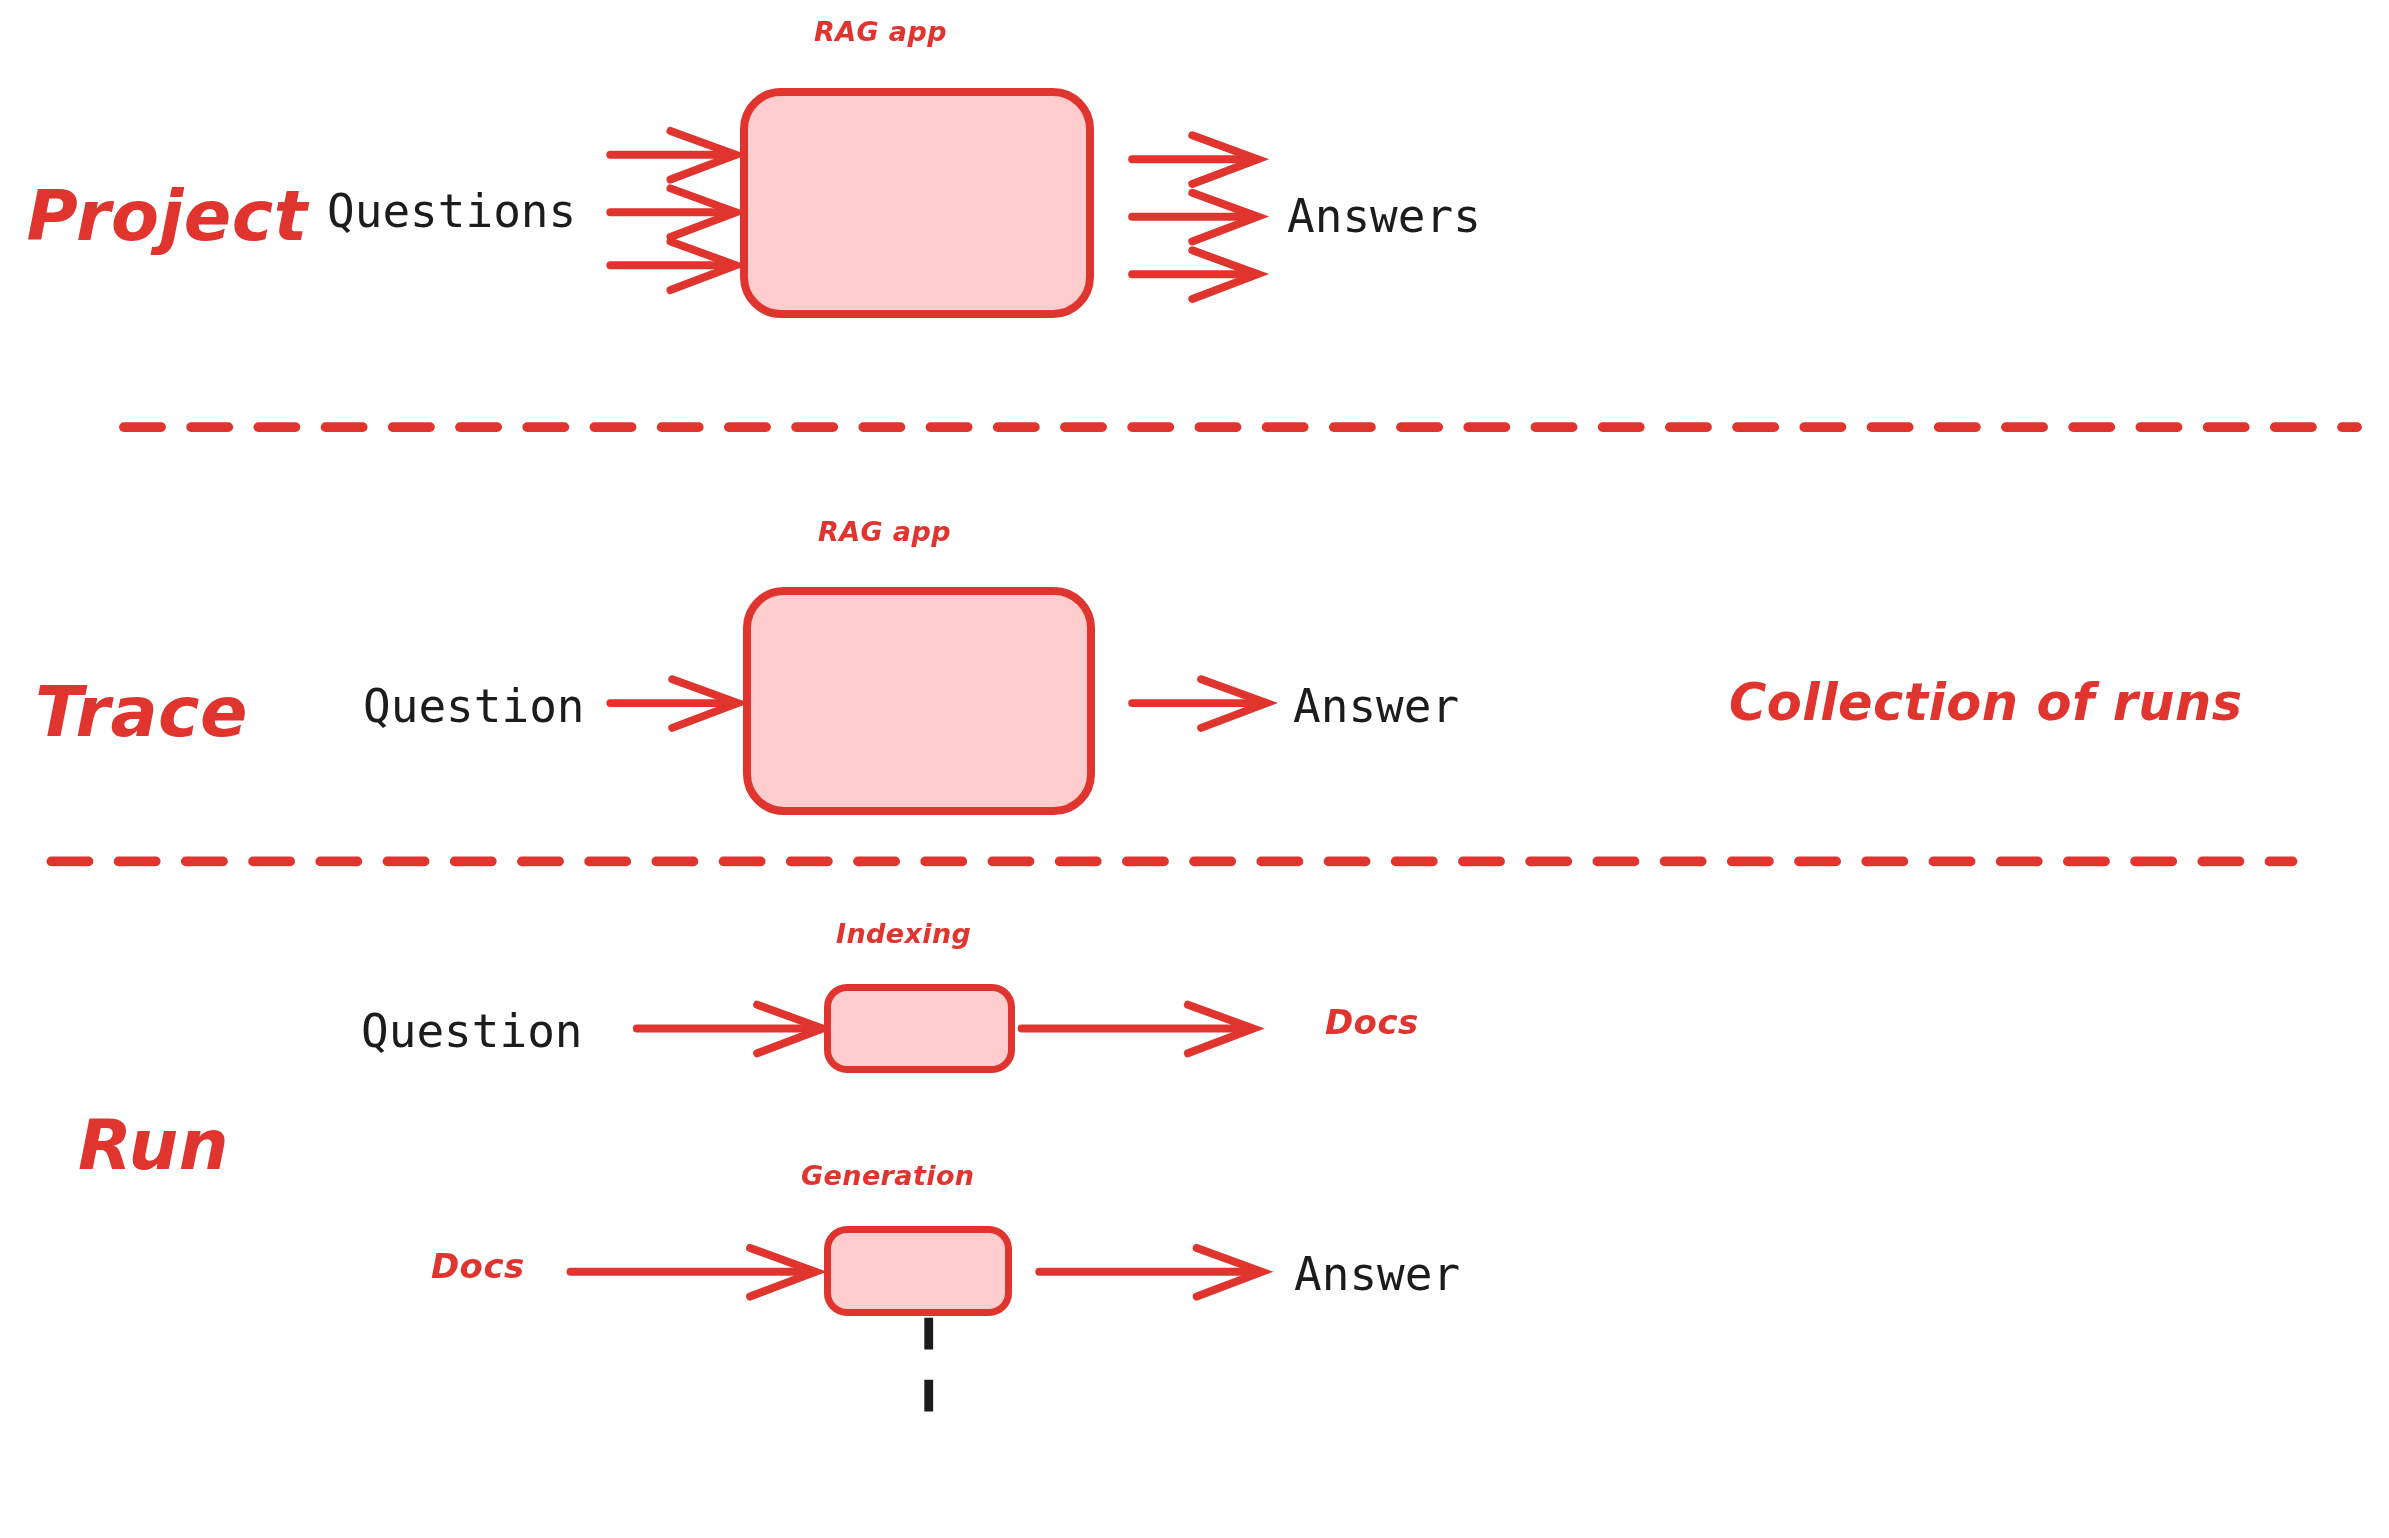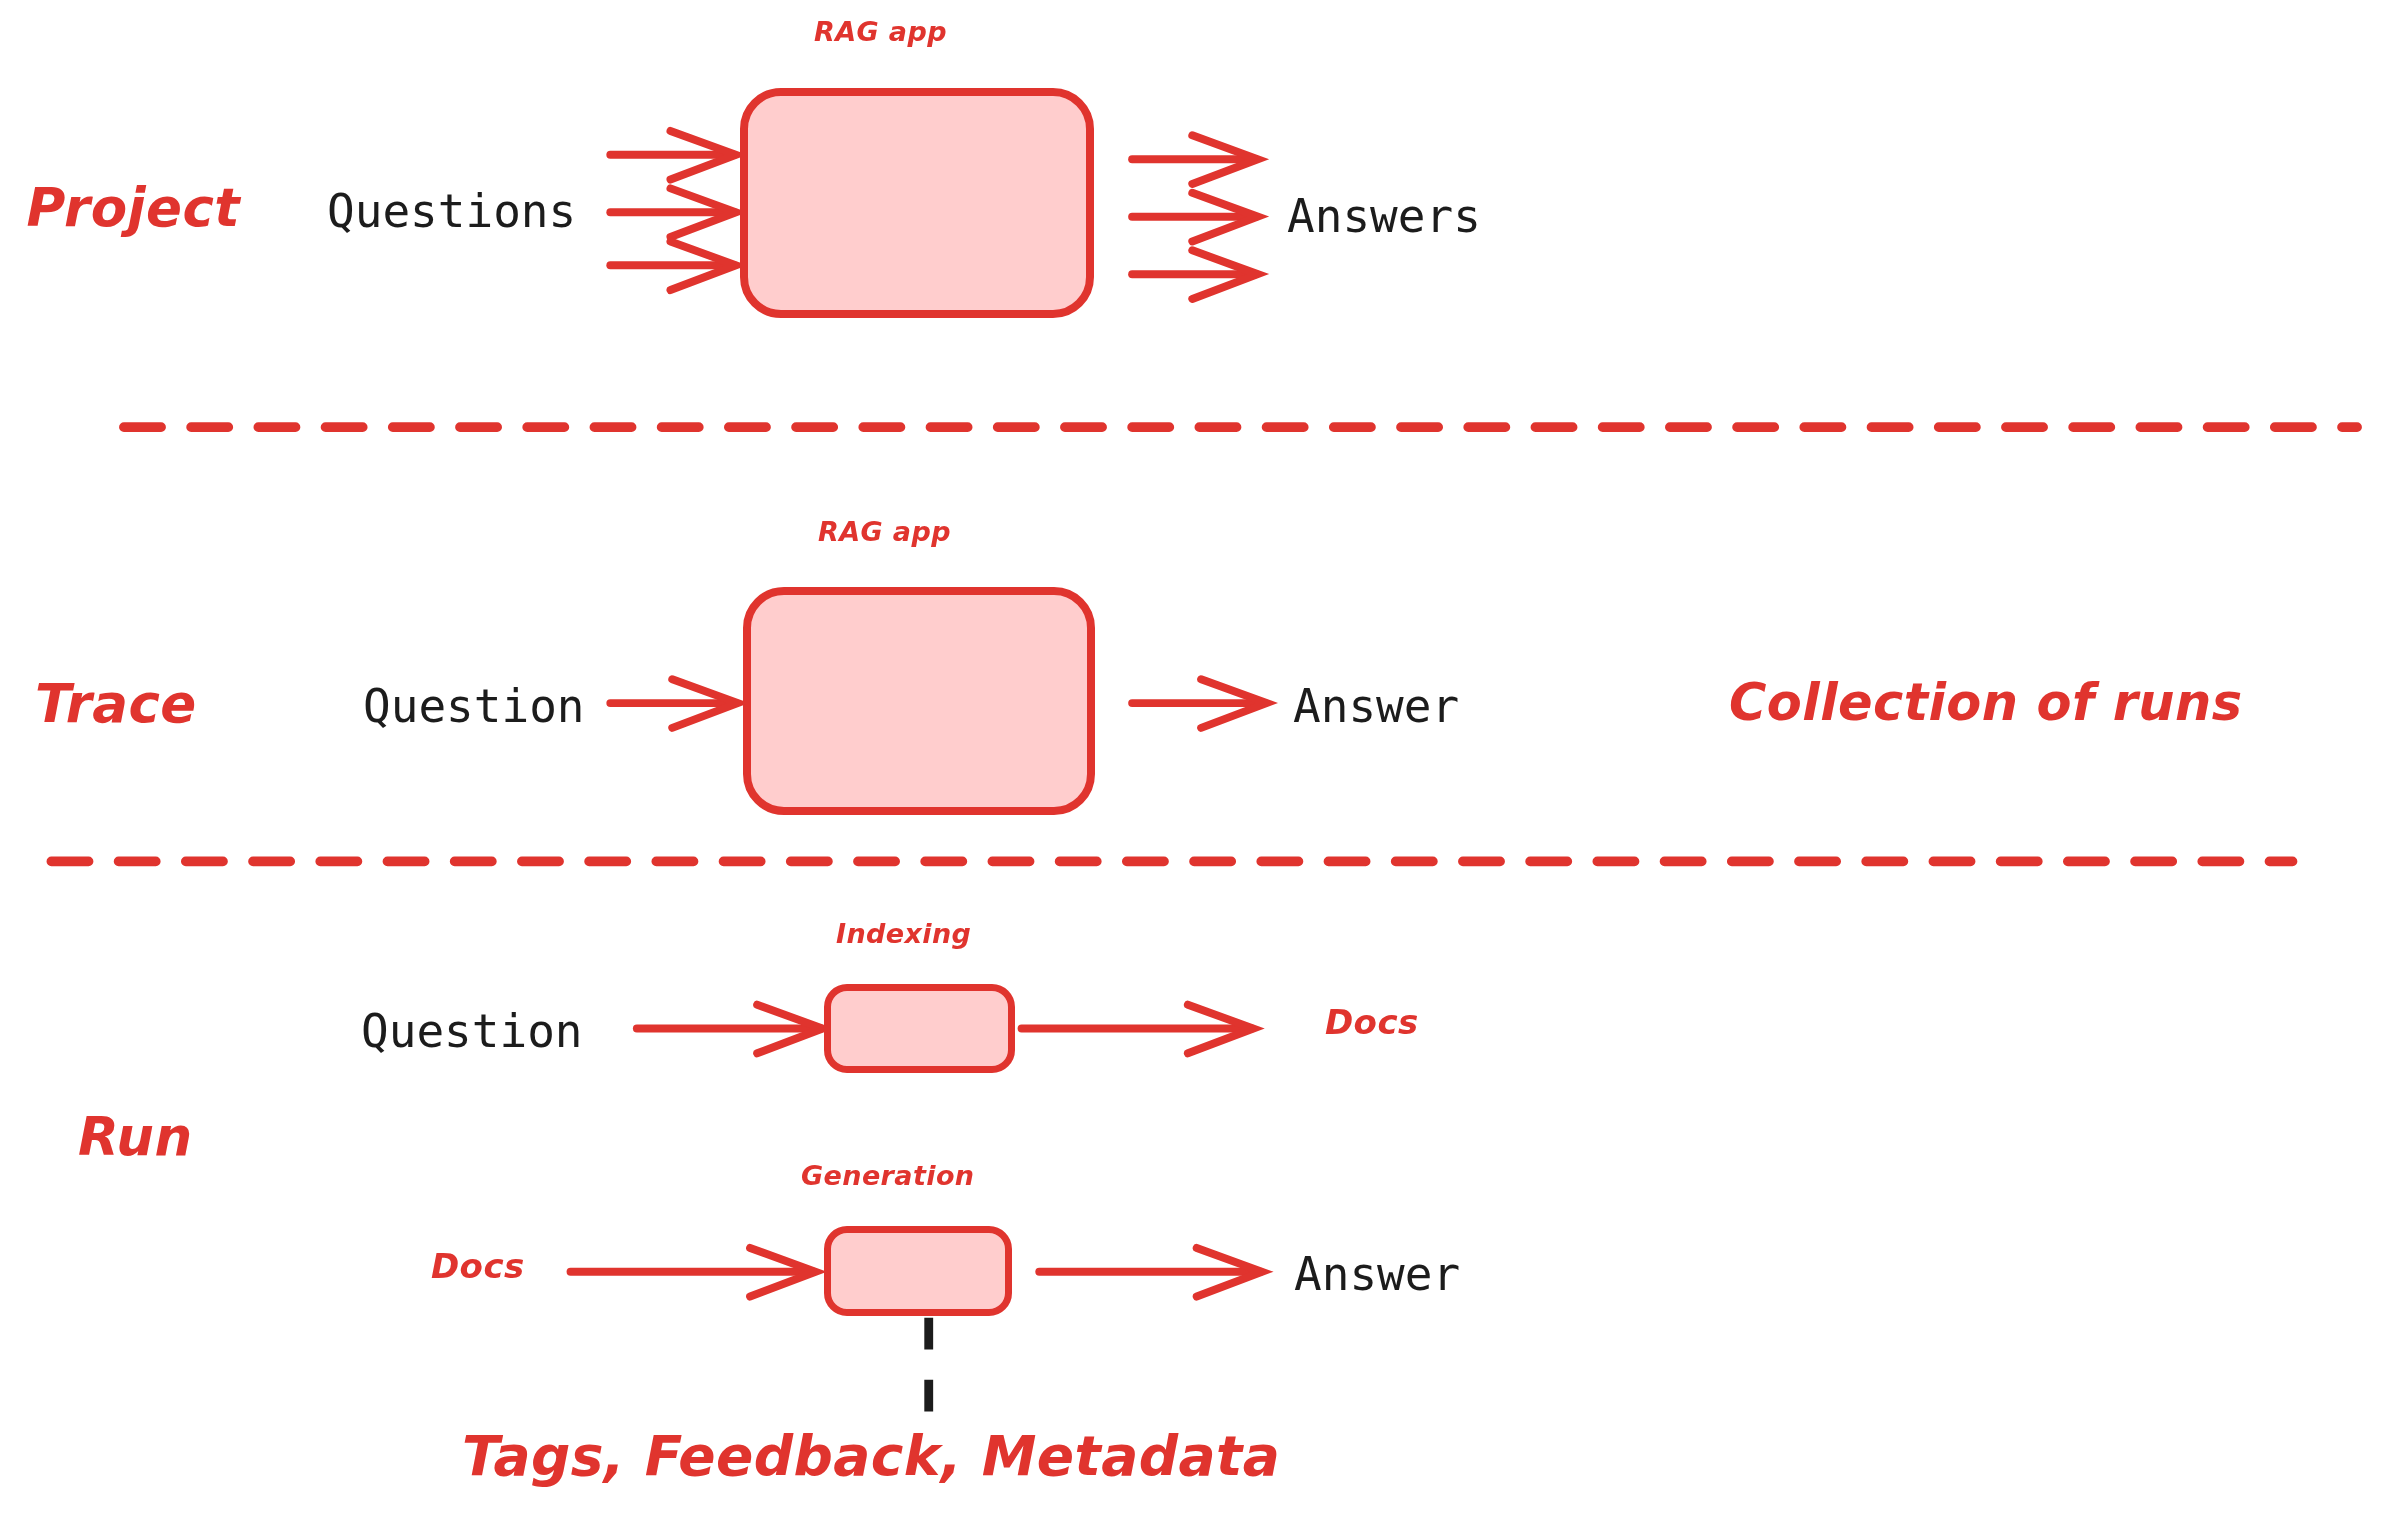--- a/index.html
+++ b/index.html
@@ -28,21 +28,21 @@
     white-space: nowrap;
     line-height: 1;
   }
   .mono {
     color: #1c1c1c;
     font-family: "DejaVu Sans Mono", monospace;
     font-weight: 400;
     white-space: nowrap;
     line-height: 1;
   }
-  .cat-label   { font-size: 53px; }
+  .cat-label   { font-size: 70px; }
   .desc-label  { font-size: 51px; }
   .box-label   { font-size: 27px; }
   .io-mono     { font-size: 46px; }
   .io-hand     { font-size: 34px; }
   .bottom-note { font-size: 55px; }
 
   
   .pbox {
     background: #ffcdcd;
     border: 8px solid #e0342e;
@@ -158,16 +158,15 @@
   <div class="abs hand io-hand" style="left:1325px; top:1005px;">Docs</div>
 
   <div class="abs hand io-hand" style="left:431px; top:1249px;">Docs</div>
 
   <div class="abs hand box-label" style="left:801px; top:1162px;">Generation</div>
 
   <div class="abs pbox small" style="left:824px; top:1226px; width:188px; height:90px;"></div>
 
   <div class="abs mono io-mono" style="left:1294px; top:1251px;">Answer</div>
 
-  <div class="abs hand bottom-note" style="left:462px; top:1429px;">Tags, Feedback, Metadata</div>
 
 </div>
 
 
 </body></html>

